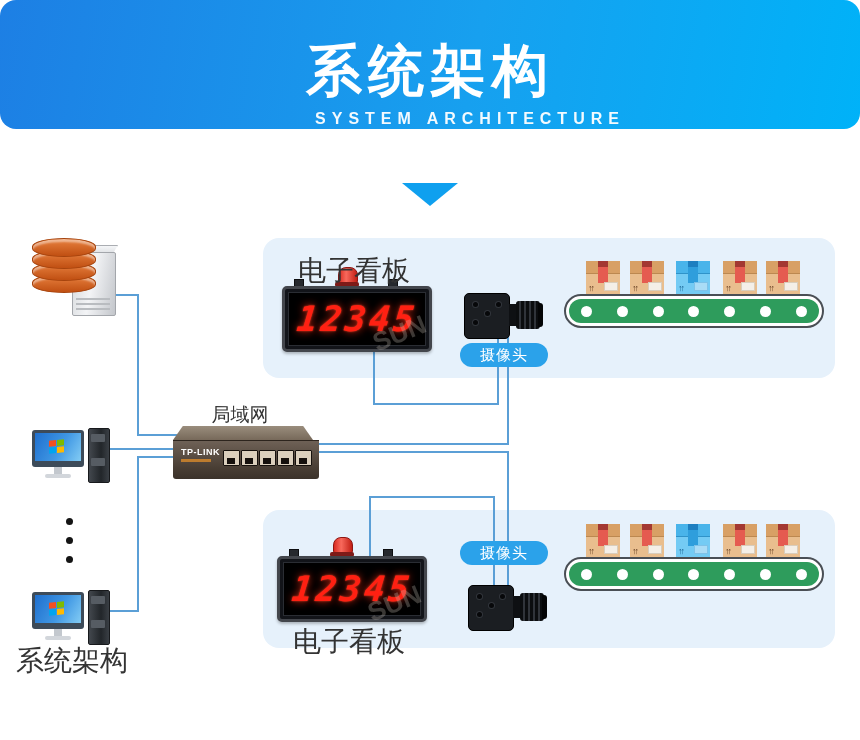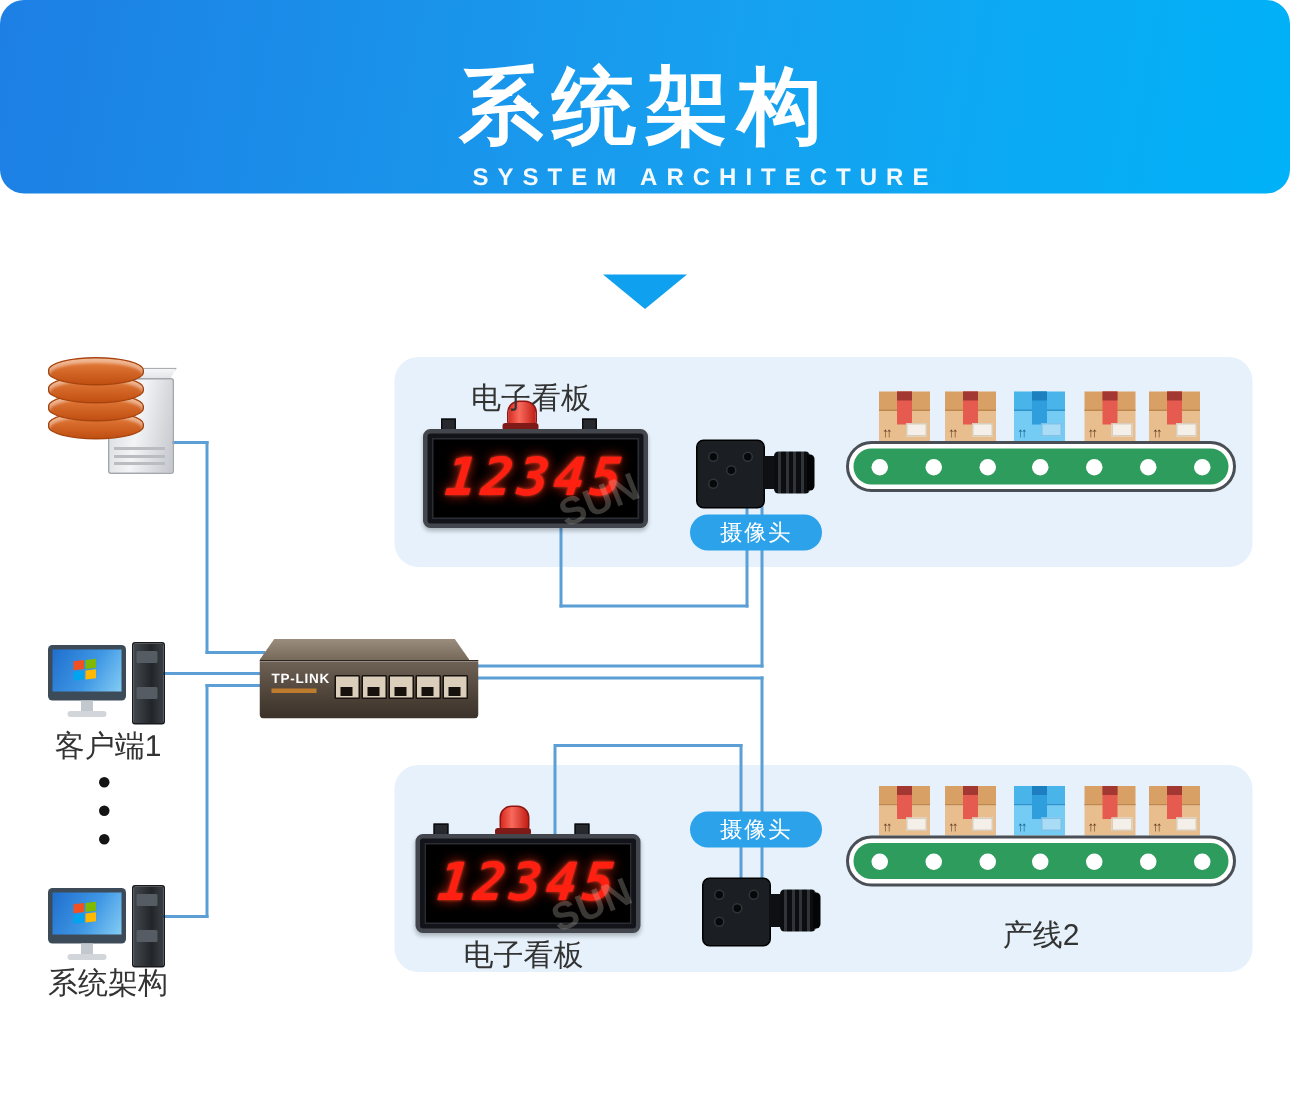--- a/index.html
+++ b/index.html
@@ -19,21 +19,21 @@
 
   
   .panel{position:absolute;background:#e6f1fb;border-radius:16px;z-index:1;}
   #panel1{left:263px;top:238px;width:572px;height:140px;}
   #panel2{left:263px;top:510px;width:572px;height:138px;}
 
   
   .ln{position:absolute;background:#5b9fd6;z-index:2;}
 
   
-  .lbl{position:absolute;color:#333;font-size:20px;text-align:center;z-index:4;}
+  .lbl{position:absolute;color:#333;font-size:28px;text-align:center;z-index:4;}
 
   
   .srv{position:absolute;left:30px;top:236px;width:92px;height:80px;z-index:3;}
   .srv-tower{position:absolute;left:42px;top:16px;width:42px;height:62px;
     background:linear-gradient(100deg,#d5d8db 0%,#f3f4f6 45%,#c3c6cb 100%);
     border:1px solid #a3a6ab;border-radius:2px;}
   .srv-top{position:absolute;left:42px;top:9px;width:44px;height:9px;background:linear-gradient(#f5f6f8,#d9dcdf);
     border:1px solid #aaadb2;clip-path:polygon(14% 0,100% 0,86% 100%,0 100%);}
   .srv-btn{position:absolute;left:48px;top:36px;width:5px;height:5px;background:#55585c;border-radius:50%;}
   .srv-vents{position:absolute;left:46px;top:62px;width:34px;height:12px;
@@ -174,21 +174,20 @@
         <span class="w2"></span>
         <span class="w3"></span>
         <span class="w4"></span>
       </div>
     <div class="pc-neck"></div>
     <div class="pc-base"></div>
     <div class="pc-tower"></div>
     <div class="pc-bay" style="top:6px;"></div>
     <div class="pc-bay" style="top:30px;"></div>
   </div>
-  <div class="lbl" style="left:12px;top:484px;width:120px;">客户端1</div>
 
   <div class="vdot" style="left:66px;top:518px;"></div>
   <div class="vdot" style="left:66px;top:537px;"></div>
   <div class="vdot" style="left:66px;top:556px;"></div>
 
   <div class="pc" style="left:32px;top:590px;">
     <div class="pc-mon"></div>
     <div class="pc-scr"></div>
     <div class="win">
         <span class="w1"></span>
@@ -197,20 +196,21 @@
         <span class="w4"></span>
       </div>
     <div class="pc-neck"></div>
     <div class="pc-base"></div>
     <div class="pc-tower"></div>
     <div class="pc-bay" style="top:6px;"></div>
     <div class="pc-bay" style="top:30px;"></div>
   </div>
   <div class="lbl" style="left:12px;top:642px;width:120px;">系统架构</div>
 
+  <div class="lbl" style="left:180px;top:402px;width:120px;font-size:19px;">局域网</div>
   <div class="router">
     <div class="router-top"></div>
     <div class="router-body">
       <span class="router-brand">TP-LINK</span>
       <span class="router-sub"></span>
       <span class="port" style="left:50px;"></span>
       <span class="port" style="left:68px;"></span>
       <span class="port" style="left:86px;"></span>
       <span class="port" style="left:104px;"></span>
       <span class="port" style="left:122px;"></span>
@@ -365,15 +365,14 @@
     <div class="belt">
       <span class="roller"></span>
         <span class="roller"></span>
         <span class="roller"></span>
         <span class="roller"></span>
       <span class="roller"></span>
         <span class="roller"></span>
         <span class="roller"></span>
     </div>
   </div>
-  <div class="lbl" style="left:644px;top:610px;width:100px;">产线2</div>
 
 </div>
 
 </body></html>

